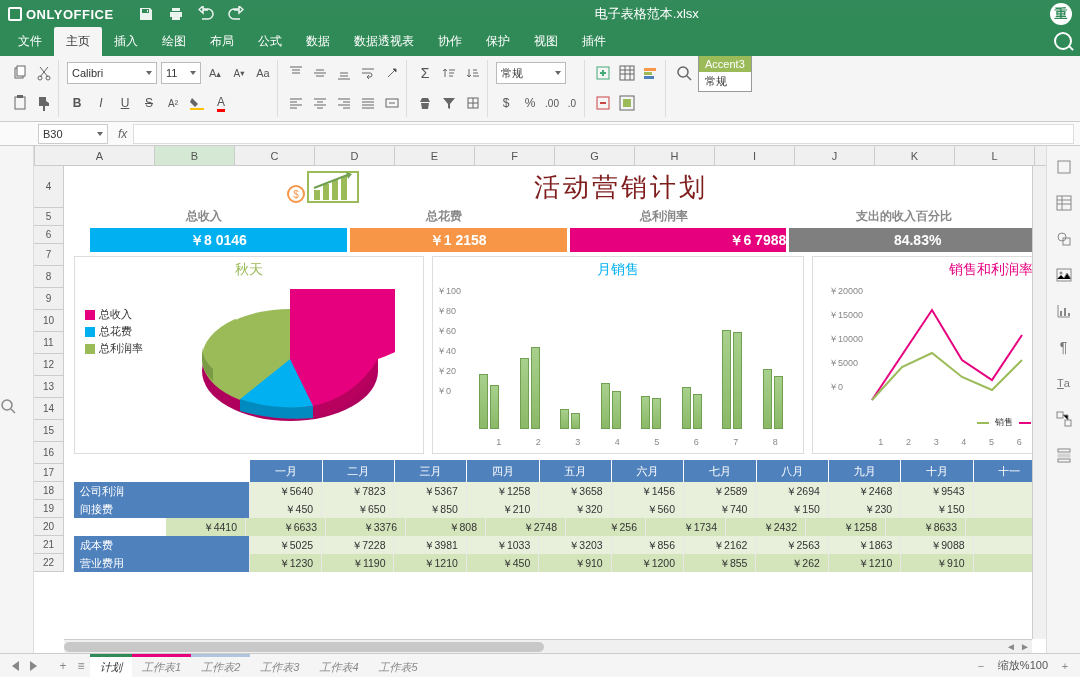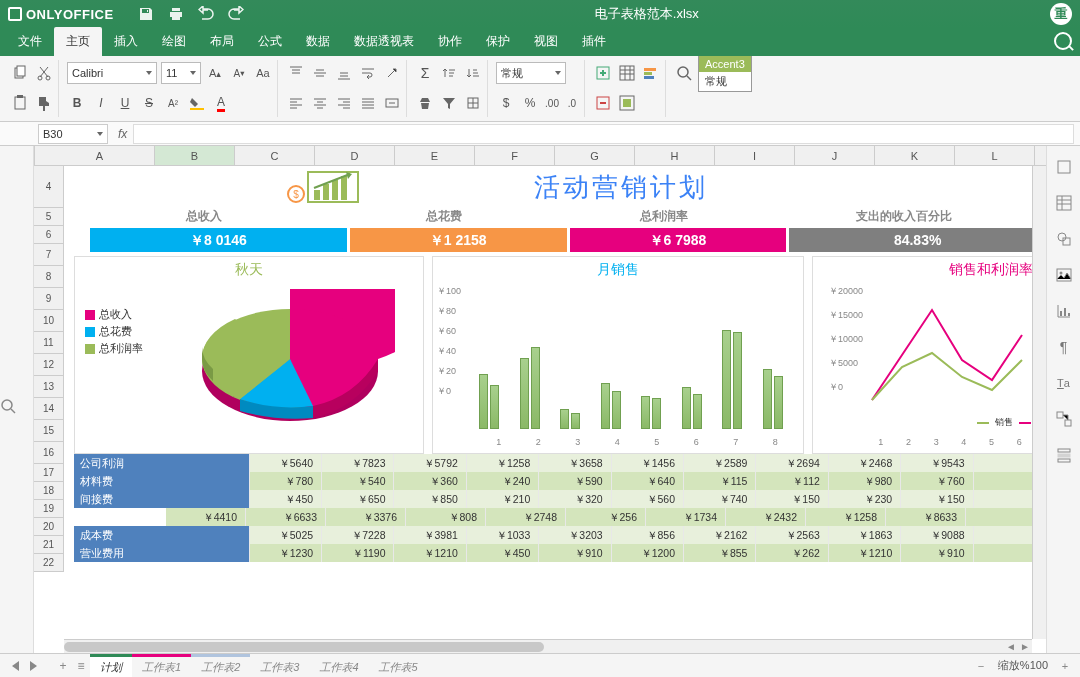--- a/index.html
+++ b/index.html
@@ -56,29 +56,29 @@
 .ch{border-right:1px solid #ccc;text-align:center;font-size:11px;color:#555;line-height:20px;}
 .ch.sel{background:#d4e8d4;}
 .gridarea{position:relative;height:calc(100% - 20px);overflow:hidden;background:#fff;}
 .rowheads{position:absolute;left:0;top:0;width:30px;background:#f0f0f0;border-right:1px solid #ccc;}
 .rh{height:20px;border-bottom:1px solid #ccc;text-align:center;font-size:10px;color:#555;line-height:20px;}
 .content{position:absolute;left:30px;top:0;right:0;padding-left:10px;}
 
 
 .row-title{height:42px;display:flex;align-items:center;}
 .title-icon{margin-left:210px;width:80px;height:36px;display:flex;align-items:center;}
-.bigtitle{font-size:26px;color:#3b82f6;font-weight:500;letter-spacing:3px;margin-left:170px;font-family:"SimSun",serif;}
+.bigtitle{font-size:26px;color:#7f1d1d;font-weight:500;letter-spacing:3px;margin-left:170px;font-family:"SimSun",serif;}
 
 .kpi-labels{height:20px;display:flex;}
 .kpi-lbl{text-align:center;color:#888;font-size:12px;font-weight:bold;}
 .kpi-vals{height:24px;display:flex;gap:3px;padding-left:16px;}
 .kpi{color:#fff;font-weight:bold;text-align:center;line-height:24px;font-size:14px;}
 .kpi.blue{background:#00b0f0;}
 .kpi.orange{background:#f79646;}
-.kpi.pink{background:#e6007e;}
+.kpi.pink{background:#e6007e;text-align:right;}
 .kpi.gray{background:#7f7f7f;}
 
 .charts-row{height:198px;display:flex;gap:8px;margin-top:4px;padding-right:4px;}
 .chartbox{border:1px solid #ddd;flex:1;position:relative;padding:4px;}
 .chtitle{text-align:center;font-size:14px;font-weight:500;}
 .chtitle.green{color:#9bbb59;}
 .chtitle.blue{color:#00b0f0;}
 .chtitle.pink{color:#e6007e;position:absolute;right:8px;top:4px;}
 
 .pie-legend{position:absolute;left:10px;top:50px;font-size:11px;}
@@ -630,46 +630,46 @@
                   <div style="flex:1;text-align:center">6</div>
                 </div>
   <div class="llegend">
                   <div class="lleg" style="background:#9bbb59"></div>
                   <span>销售</span>
                   <div class="lleg" style="background:#e6007e"></div>
                 </div>
  </div>
 </div>
           </div>
+          <div class="dthead">
+            <div class="dthc first"></div>
+            <div class="dthc" style="width:80px">一月</div>
+            <div class="dthc" style="width:80px">二月</div>
+            <div class="dthc" style="width:80px">三月</div>
+            <div class="dthc" style="width:80px">四月</div>
+            <div class="dthc" style="width:80px">五月</div>
+            <div class="dthc" style="width:80px">六月</div>
+            <div class="dthc" style="width:80px">七月</div>
+            <div class="dthc" style="width:80px">八月</div>
+            <div class="dthc" style="width:80px">九月</div>
+            <div class="dthc" style="width:80px">十月</div>
+            <div class="dthc" style="width:80px">十一</div>
+          </div>
           <div class="dtr even">
             <div class="dtc label">公司利润</div>
             <div class="dtc" style="width:80px">￥5640</div>
             <div class="dtc" style="width:80px">￥7823</div>
-            <div class="dtc" style="width:80px">￥5792</div>
+            <div class="dtc" style="width:80px">￥5367</div>
             <div class="dtc" style="width:80px">￥1258</div>
             <div class="dtc" style="width:80px">￥3658</div>
             <div class="dtc" style="width:80px">￥1456</div>
             <div class="dtc" style="width:80px">￥2589</div>
             <div class="dtc" style="width:80px">￥2694</div>
             <div class="dtc" style="width:80px">￥2468</div>
             <div class="dtc" style="width:80px">￥9543</div>
-            <div class="dtc" style="width:80px"></div>
-          </div>
-          <div class="dtr odd">
-            <div class="dtc label">材料费</div>
-            <div class="dtc" style="width:80px">￥780</div>
-            <div class="dtc" style="width:80px">￥540</div>
-            <div class="dtc" style="width:80px">￥360</div>
-            <div class="dtc" style="width:80px">￥240</div>
-            <div class="dtc" style="width:80px">￥590</div>
-            <div class="dtc" style="width:80px">￥640</div>
-            <div class="dtc" style="width:80px">￥115</div>
-            <div class="dtc" style="width:80px">￥112</div>
-            <div class="dtc" style="width:80px">￥980</div>
-            <div class="dtc" style="width:80px">￥760</div>
             <div class="dtc" style="width:80px"></div>
           </div>
           <div class="dtr even">
             <div class="dtc label">间接费</div>
             <div class="dtc" style="width:80px">￥450</div>
             <div class="dtc" style="width:80px">￥650</div>
             <div class="dtc" style="width:80px">￥850</div>
             <div class="dtc" style="width:80px">￥210</div>
             <div class="dtc" style="width:80px">￥320</div>
             <div class="dtc" style="width:80px">￥560</div>

